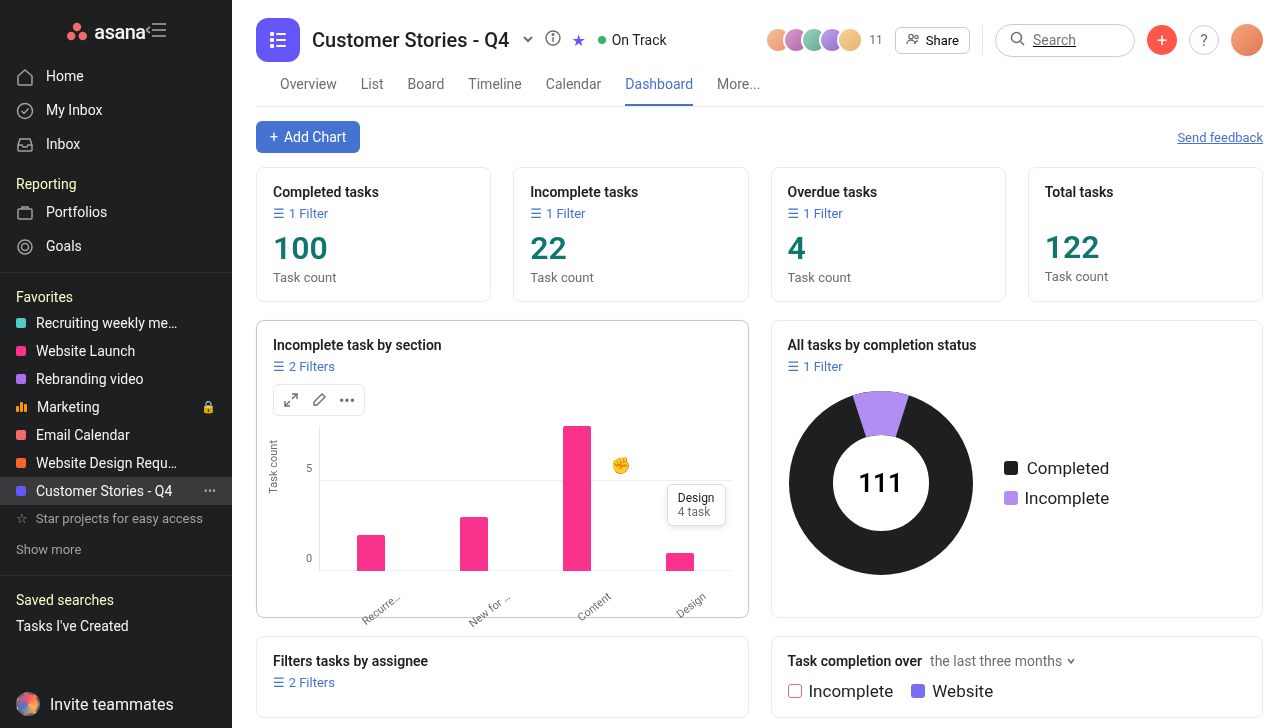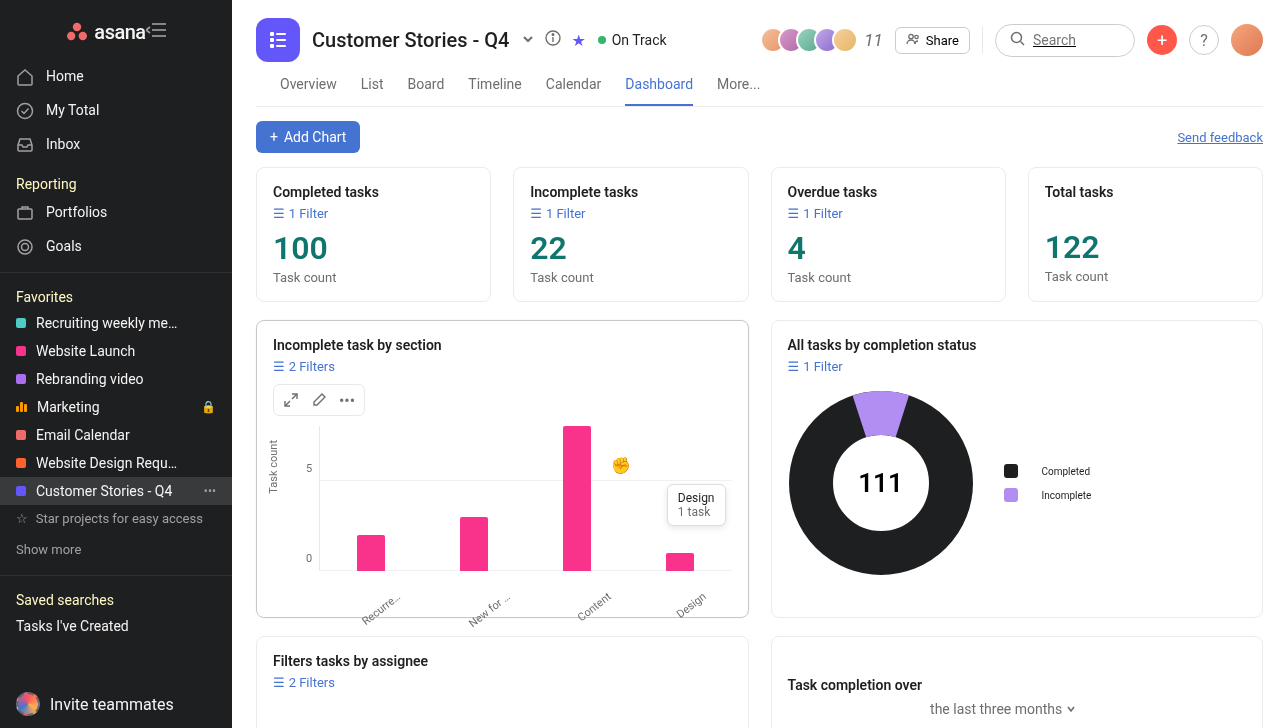--- a/index.html
+++ b/index.html
@@ -32,21 +32,21 @@
 .hrow1 { display:flex; align-items:center; gap:12px; }
 .proj-icon { width:44px; height:44px; border-radius:12px; background:#6457f9; display:flex; align-items:center; justify-content:center; }
 .proj-title { font-size:20px; font-weight:500; color:#1e1f21; }
 .hdr-meta { display:flex; align-items:center; gap:10px; color:#6d6e6f; }
 .status-pill { display:flex; align-items:center; gap:6px; font-size:14px; color:#1e1f21; }
 .status-dot { width:8px; height:8px; border-radius:50%; background:#33b66d; }
 .right-actions { margin-left:auto; display:flex; align-items:center; gap:12px; }
 .avatars { display:flex; align-items:center; }
 .avatars img, .av { width:26px; height:26px; border-radius:50%; border:2px solid #fff; margin-left:-8px; }
 .av { background:#ccc; display:inline-block; }
-.av-count { font-size:17px; color:#6d6e6f; margin-left:6px;font-style:italic; }
+.av-count { font-size:12px; color:#6d6e6f; margin-left:6px; }
 .share-btn { display:flex; align-items:center; gap:6px; border:1px solid #cfcbcb; border-radius:6px; padding:4px 10px; font-size:13px; cursor:pointer; background:#fff; }
 .search-box { display:flex; align-items:center; gap:8px; border:1px solid #cfcbcb; border-radius:18px; padding:6px 14px; width:140px;text-decoration:underline; }
 .search-box input { border:none; outline:none; font-size:14px; width:100%; color:#6d6e6f; background:transparent; }
 .circle-btn { width:30px; height:30px; border-radius:50%; display:flex; align-items:center; justify-content:center; cursor:pointer; }
 .plus-btn { background:#ff584a; color:#fff; font-size:18px; }
 .help-btn { border:1px solid #cfcbcb; color:#6d6e6f; }
 .user-av { width:32px; height:32px; border-radius:50%; background:linear-gradient(135deg,#f4a77b,#e07856); }
 .vdiv { width:1px; height:28px; background:#e8e8e8; }
 
 .tabs { display:flex; gap:24px; padding: 14px 24px 0; border-bottom:1px solid #edeae9; }
@@ -81,27 +81,27 @@
 .bar { width:28px; background:#f9328b; border-radius:2px 2px 0 0; }
 .x-labels { position:absolute; left:18px; right:0; bottom:-2px; display:flex; justify-content:space-around; }
 .x-lab { font-size:11px; color:#6d6e6f; transform:rotate(-38deg); transform-origin:top right; white-space:nowrap; max-width:60px; overflow:hidden; text-overflow:ellipsis; }
 .tooltip { position:absolute; background:#fff; border:1px solid #ddd; border-radius:6px; padding:6px 10px; font-size:12px; color:#1e1f21; box-shadow:0 2px 6px rgba(0,0,0,0.1); }
 .cursor-grab { position:absolute; font-size:16px; color:#333; }
 
 .donut-wrap { display:flex; align-items:center; gap:30px; margin-top:16px; }
 .donut { position:relative; width:186px; height:186px; }
 .donut-center { position:absolute; inset:0; display:flex; align-items:center; justify-content:center; font-size:26px; font-weight:600; }
 .legend { display:flex; flex-direction:column; gap:10px; }
-.leg-item { display:flex; align-items:center; gap:24px; font-size:10px; color:#1e1f21; }
+.leg-item { display:flex; align-items:center; gap:7px; font-size:17px; color:#1e1f21;justify-content:space-between; }
 .leg-sw { width:14px; height:14px; border-radius:3px; }
 
 .bot-row { display:flex; gap:22px; margin-top:18px; }
 .sq-check { width:14px; height:14px; border:1.5px solid #f06a6a; border-radius:3px; display:inline-block; }
 .sq-fill { width:14px; height:14px; background:#7a6ff0; border-radius:3px; display:inline-block; }
-.range-sel { color:#6d6e6f; font-size:14px; display:inline-flex; align-items:center; gap:4px; cursor:pointer;margin-top:48px; }
+.range-sel { color:#6d6e6f; font-size:14px; display:inline-flex; align-items:center; gap:4px; cursor:pointer; }
 </style>
 </head>
 <body>
 
 <div class="sidebar">
   <div class="sb-top">
     <div class="logo">
       <span class="logo-dots">
         <svg width="22" height="20" viewBox="0 0 22 20">
             <circle cx="11" cy="5" r="4.2" fill="#f06a6a"></circle>
@@ -130,21 +130,21 @@
         </span>
       <span>Home</span>
     </div>
     <div class="nav-item">
       <span class="nav-icon">
           <svg width="18" height="18" viewBox="0 0 18 18" fill="none" stroke="currentColor" stroke-width="1.5">
             <circle cx="9" cy="9" r="7.5"></circle>
             <polyline points="5.5,9 8,11.5 12.5,6.5"></polyline>
           </svg>
         </span>
-      <span>My Total</span>
+      <span>My Inbox</span>
     </div>
     <div class="nav-item">
       <span class="nav-icon">
           <svg width="18" height="18" viewBox="0 0 18 18" fill="none" stroke="currentColor" stroke-width="1.5">
             <path d="M2 9l2-6h10l2 6v5a1 1 0 0 1-1 1H3a1 1 0 0 1-1-1z"></path>
             <path d="M2 9h4l1 2h4l1-2h4"></path>
           </svg>
         </span>
       <span>Inbox</span>
     </div>
@@ -392,21 +392,21 @@
             <div class="bar" style="height:12.5%"></div>
           </div>
           <div class="x-labels">
             <span class="x-lab">Recurre…</span>
             <span class="x-lab">New for …</span>
             <span class="x-lab">Content</span>
             <span class="x-lab">Design</span>
           </div>
           <div class="tooltip" style="right:6px; top:58px">
             <div>Design</div>
-            <div style="color:#6d6e6f">1 task</div>
+            <div style="color:#6d6e6f">4 task</div>
           </div>
           <div class="cursor-grab" style="left:310px; top:30px">✊</div>
         </div>
       </div>
 
       <div class="chart-card">
         <div class="card-title">All tasks by completion status</div>
         <div class="filter-link">
             <span>☰</span>
             <span>1 Filter</span>

